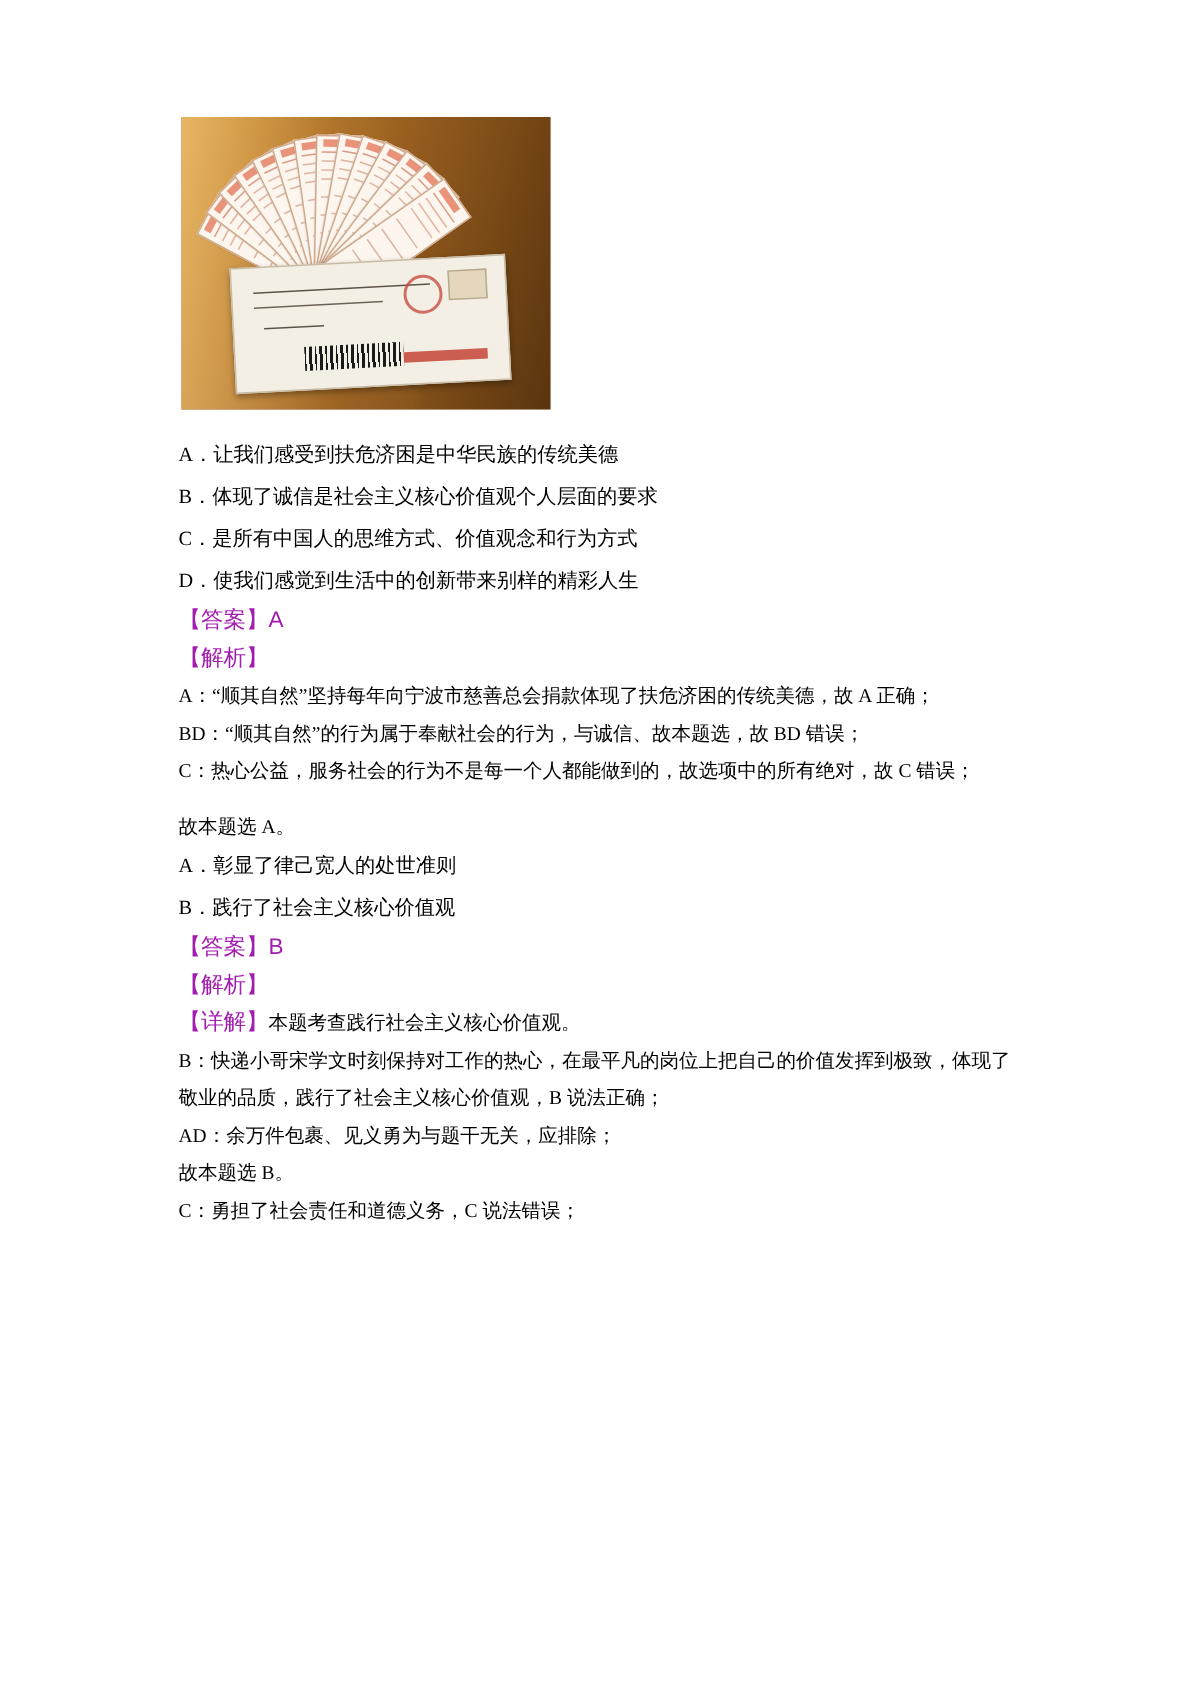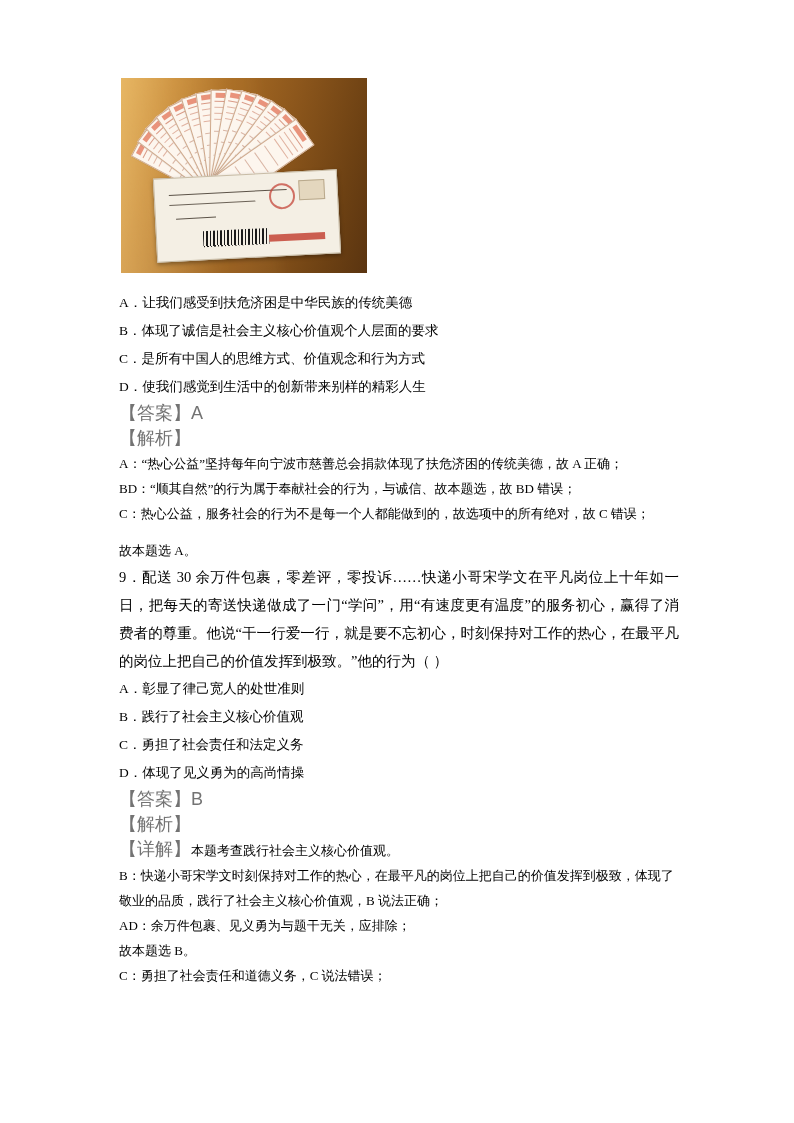--- a/index.html
+++ b/index.html
@@ -142,22 +142,22 @@
     opacity: 0.8;
   }
 
   
   .opt {
     font-size: 13.5px;
     line-height: 28px;
     white-space: nowrap;
   }
   .tag {
-    color: #737373;
-    font-size: 18px;
+    color: #a21caf;
+    font-size: 15px;
     line-height: 25px;
     font-family: "Liberation Sans", sans-serif;
   }
   .para {
     font-size: 13px;
     line-height: 25px;
   }
   .para-mono {
     font-size: 13px;
     line-height: 25px;
@@ -218,38 +218,31 @@
     <div class="opt">A．让我们感受到扶危济困是中华民族的传统美德</div>
     <div class="opt">B．体现了诚信是社会主义核心价值观个人层面的要求</div>
     <div class="opt">C．是所有中国人的思维方式、价值观念和行为方式</div>
     <div class="opt">D．使我们感觉到生活中的创新带来别样的精彩人生</div>
 
     <div class="tag">
       <span>【答案】</span><span>A</span>
     </div>
     <div class="tag">【解析】</div>
 
-    <div class="para-mono">A：“热心公益”坚持每年向宁波市慈善总会捐款体现了扶危济困的传统美德，故 A 正确；</div>
+    <div class="para-mono">A：“顺其自然”坚持每年向宁波市慈善总会捐款体现了扶危济困的传统美德，故 A 正确；</div>
     <div class="para-mono">BD：“顺其自然”的行为属于奉献社会的行为，与诚信、故本题选，故 BD 错误；</div>
     <div class="para-mono">C：热心公益，服务社会的行为不是每一个人都能做到的，故选项中的所有绝对，故 C 错误；</div>
 
     <div class="spacer-sm"></div>
     <div class="para-mono">故本题选 A。</div>
 
-    <div class="q-body">
-      <span>9．</span><span>配送 30 余万件包裹，零差评，零投诉……快递小哥宋学文在平凡岗位上十年如一日，把每天的寄送快递做成了一门“学问”，用“有速度更有温度”的服务初心，赢得了消费者的尊重。他说“干一行爱一行，就是要不忘初心，时刻保持对工作的热心，在最平凡的岗位上把自己的价值发挥到极致。”他的行为（        ）</span>
-    </div>
 
     <div class="two-col">
       <div class="c1">A．彰显了律己宽人的处世准则</div>
       <div class="c2">B．践行了社会主义核心价值观</div>
-    </div>
-    <div class="two-col">
-      <div class="c1">C．勇担了社会责任和法定义务</div>
-      <div class="c2">D．体现了见义勇为的高尚情操</div>
     </div>
 
     <div class="tag">
       <span>【答案】</span><span>B</span>
     </div>
     <div class="tag">【解析】</div>
 
     <div class="para">
       <span class="tag">【详解】</span><span>本题考查践行社会主义核心价值观。</span>
     </div>

